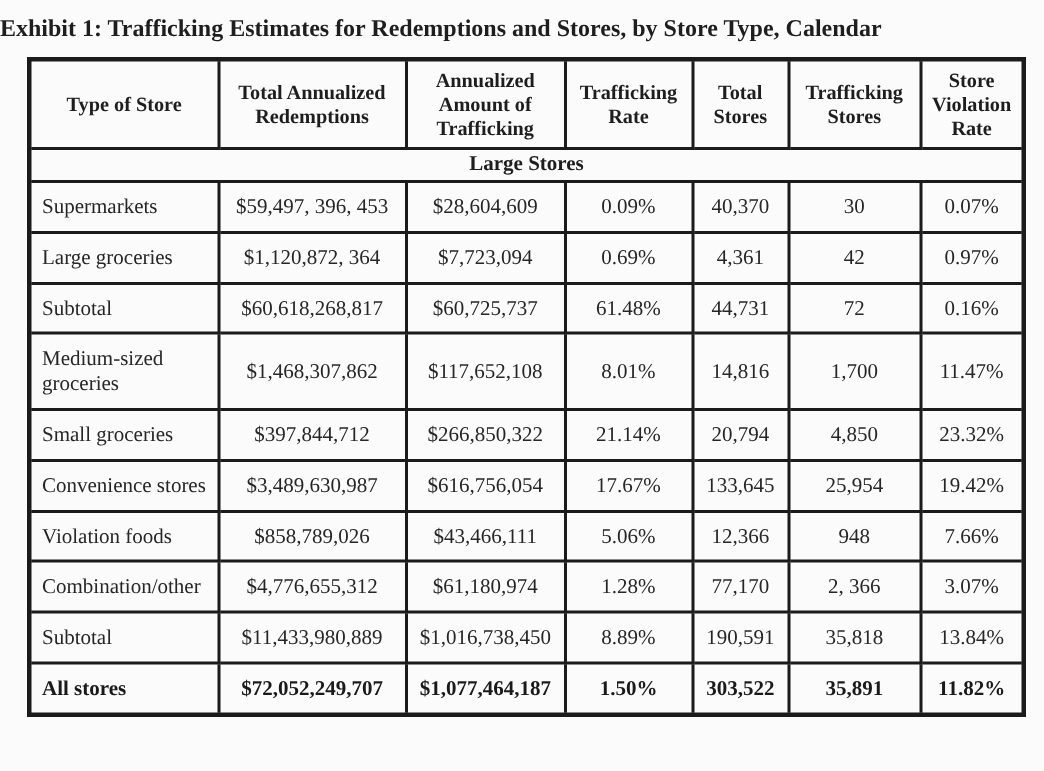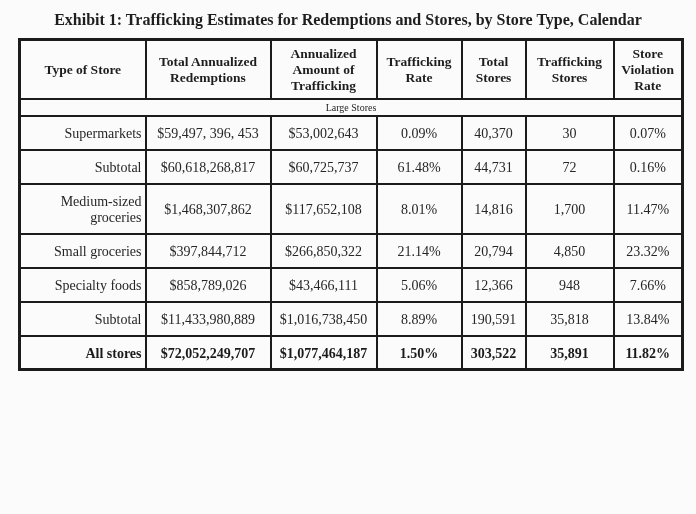--- a/index.html
+++ b/index.html
@@ -12,21 +12,20 @@
     background: #fbfbfb;
     font-family: "Liberation Serif", serif;
     color: #262626;
     overflow: hidden;
   }
   .title-wrap {
     margin-top: 10px;
   }
   .title-line {
     display: block;
-    text-align: center;
     font-weight: 700;
     font-size: 16px;
     line-height: 1.28;
     color: #1e1e1e;
   }
   table.exhibit {
     border-collapse: collapse;
     table-layout: fixed;
     width: 663px;
     margin: 8px 0 0 18px;
@@ -46,29 +45,29 @@
     color: #1e1e1e;
   }
   td.data {
     font-size: 14px;
     text-align: center;
     vertical-align: middle;
     padding: 9px 3px 6px 3px;
     line-height: 1.2;
   }
   td.store {
-    text-align: right;
+    text-align: left;
     padding-left: 7px;
     margin-top: 12px;
   }
   tr.section td {
-    font-weight: 400;
+    font-weight: 700;
     text-align: center;
     padding: 2px;
-    font-size: 10px;
+    font-size: 14px;
     color: #1e1e1e;
   }
   tr.total td {
     font-weight: 700;
     color: #1a1a1a;
   }
 </style>
 </head>
 <body>
 
@@ -97,25 +96,34 @@
       <th>Store Violation Rate</th>
     </tr>
   </thead>
   <tbody>
     <tr class="section">
       <td colspan="7">Large Stores</td>
     </tr>
     <tr>
       <td class="data store">Supermarkets</td>
       <td class="data">$59,497, 396, 453</td>
-      <td class="data">$53,002,643</td>
+      <td class="data">$28,604,609</td>
       <td class="data">0.09%</td>
       <td class="data">40,370</td>
       <td class="data">30</td>
       <td class="data">0.07%</td>
+    </tr>
+    <tr>
+      <td class="data store">Large groceries</td>
+      <td class="data">$1,120,872, 364</td>
+      <td class="data">$7,723,094</td>
+      <td class="data">0.69%</td>
+      <td class="data">4,361</td>
+      <td class="data">42</td>
+      <td class="data">0.97%</td>
     </tr>
     <tr>
       <td class="data store">Subtotal</td>
       <td class="data">$60,618,268,817</td>
       <td class="data">$60,725,737</td>
       <td class="data">61.48%</td>
       <td class="data">44,731</td>
       <td class="data">72</td>
       <td class="data">0.16%</td>
     </tr>
@@ -131,27 +139,45 @@
     <tr>
       <td class="data store">Small groceries</td>
       <td class="data">$397,844,712</td>
       <td class="data">$266,850,322</td>
       <td class="data">21.14%</td>
       <td class="data">20,794</td>
       <td class="data">4,850</td>
       <td class="data">23.32%</td>
     </tr>
     <tr>
-      <td class="data store">Specialty foods</td>
+      <td class="data store">Convenience stores</td>
+      <td class="data">$3,489,630,987</td>
+      <td class="data">$616,756,054</td>
+      <td class="data">17.67%</td>
+      <td class="data">133,645</td>
+      <td class="data">25,954</td>
+      <td class="data">19.42%</td>
+    </tr>
+    <tr>
+      <td class="data store">Violation foods</td>
       <td class="data">$858,789,026</td>
       <td class="data">$43,466,111</td>
       <td class="data">5.06%</td>
       <td class="data">12,366</td>
       <td class="data">948</td>
       <td class="data">7.66%</td>
+    </tr>
+    <tr>
+      <td class="data store">Combination/other</td>
+      <td class="data">$4,776,655,312</td>
+      <td class="data">$61,180,974</td>
+      <td class="data">1.28%</td>
+      <td class="data">77,170</td>
+      <td class="data">2, 366</td>
+      <td class="data">3.07%</td>
     </tr>
     <tr>
       <td class="data store">Subtotal</td>
       <td class="data">$11,433,980,889</td>
       <td class="data">$1,016,738,450</td>
       <td class="data">8.89%</td>
       <td class="data">190,591</td>
       <td class="data">35,818</td>
       <td class="data">13.84%</td>
     </tr>

